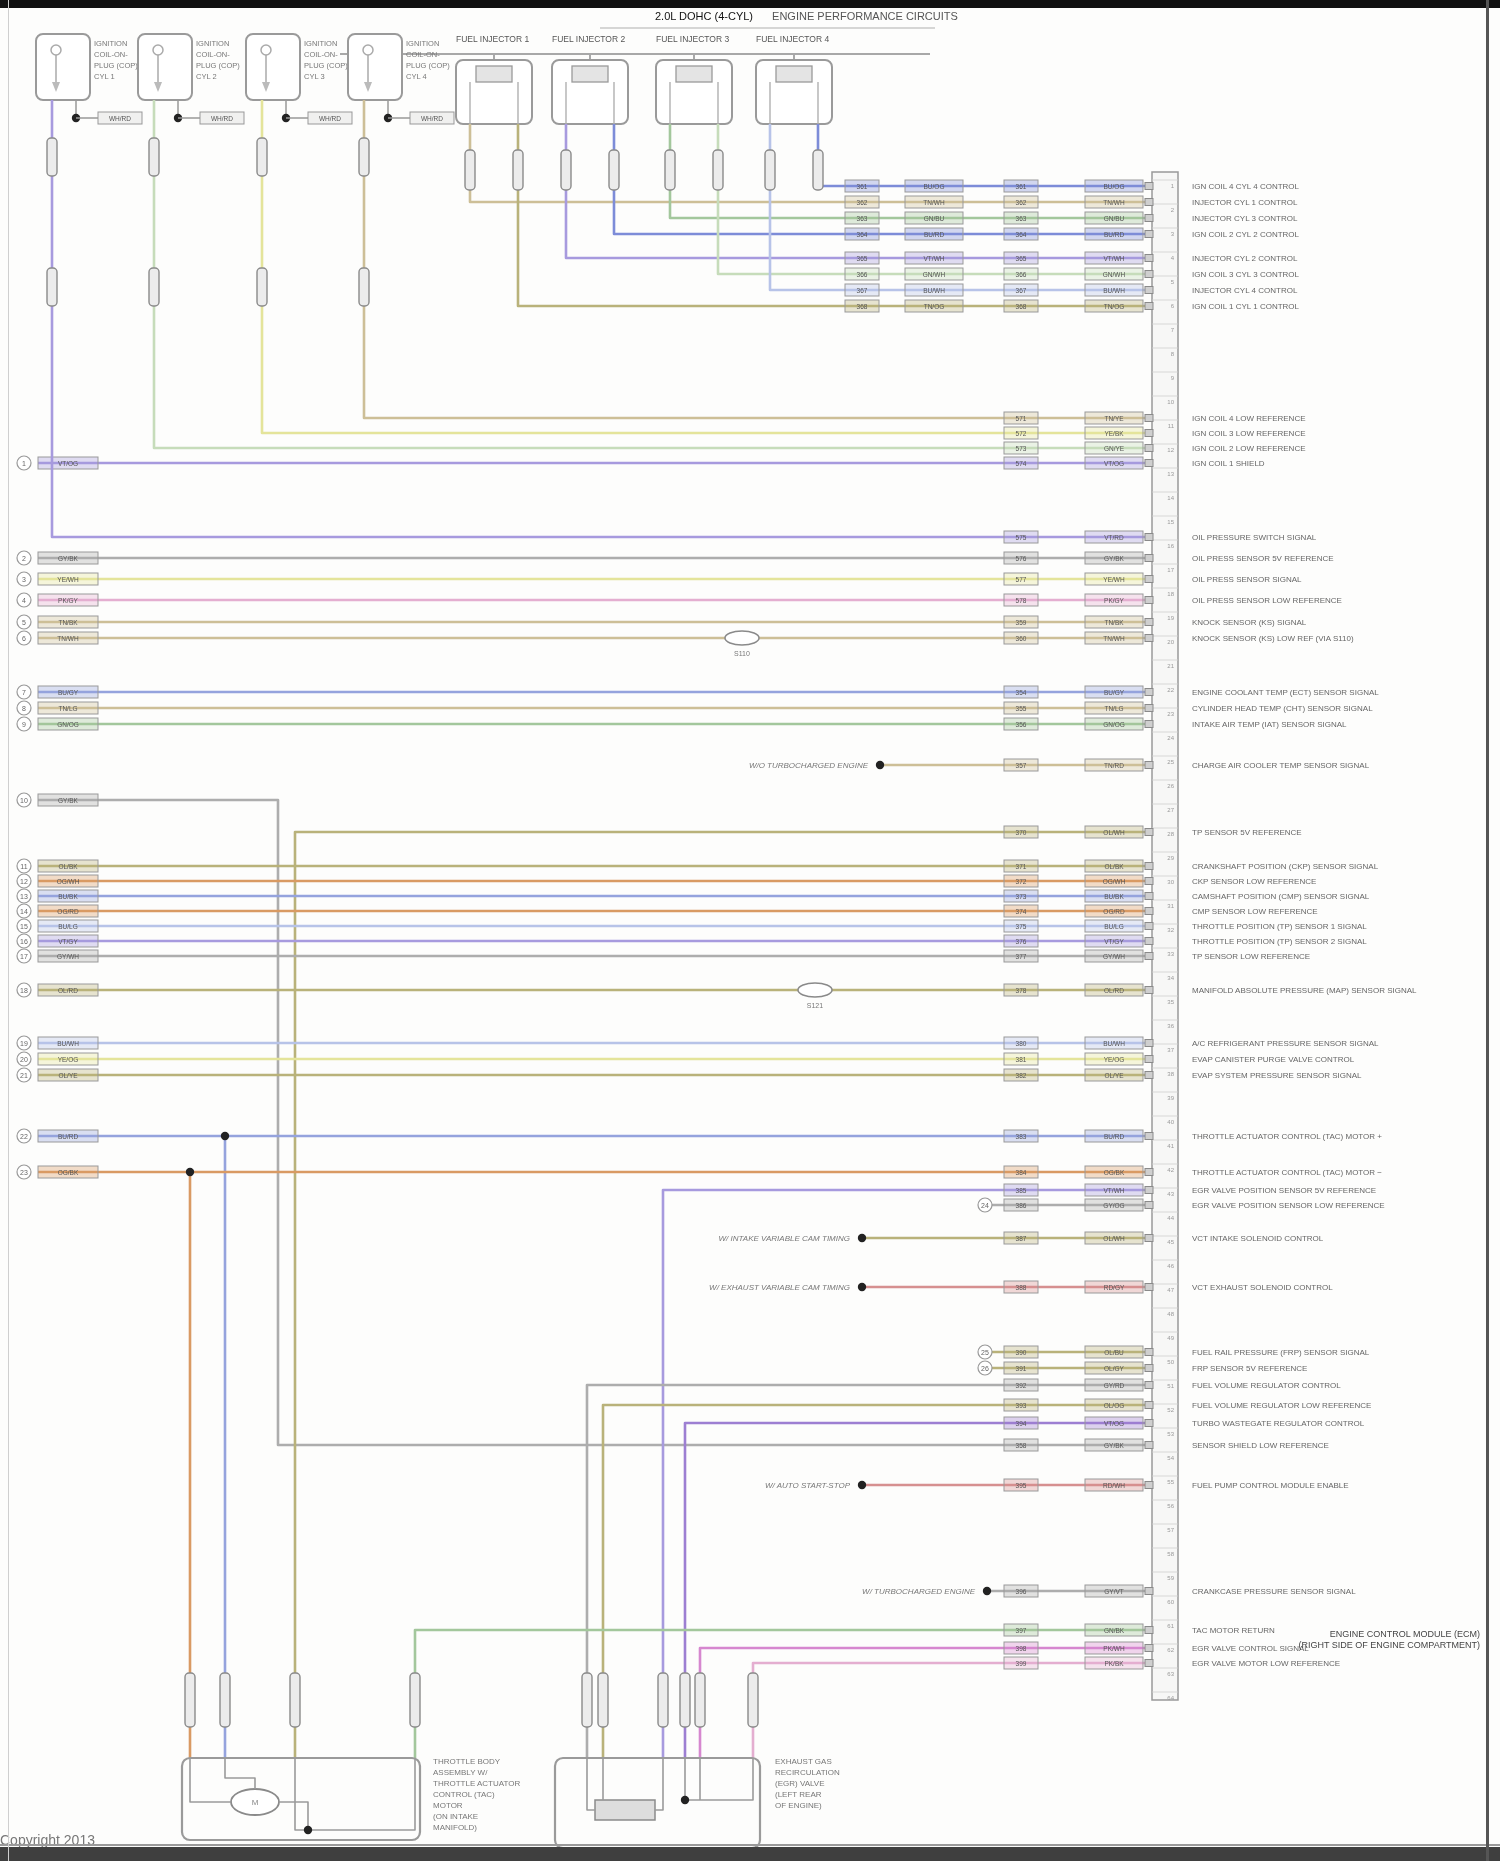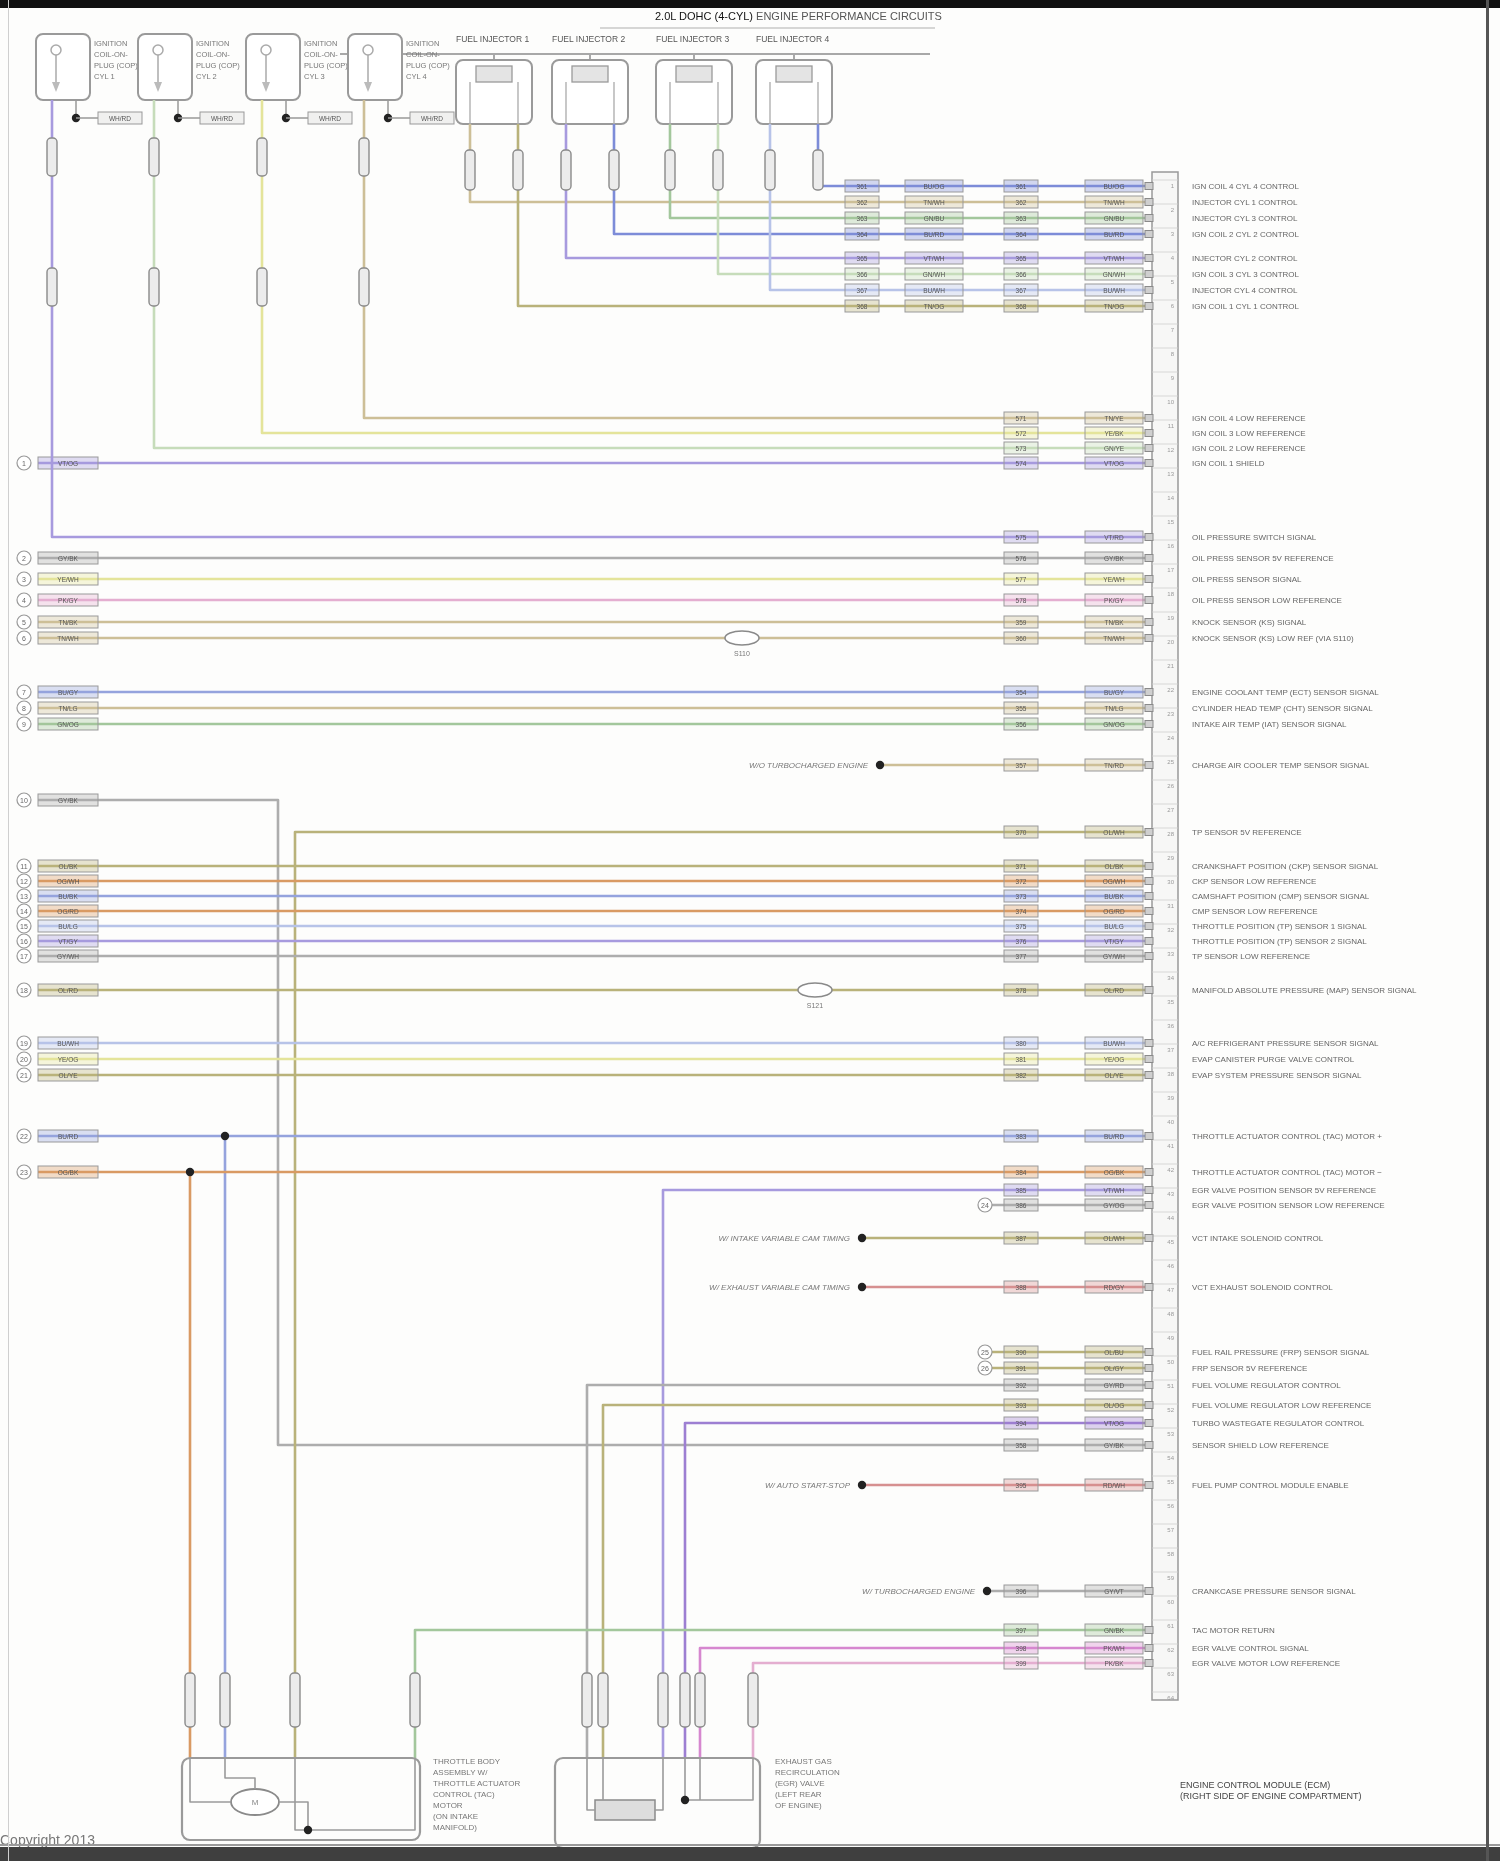--- a/index.html
+++ b/index.html
@@ -5,23 +5,23 @@
   html,body{margin:0;padding:0;background:#e8e8e8;}
   .page{position:relative;width:1500px;height:1861px;background:#fdfdfc;overflow:hidden;
         font-family:"Liberation Sans","DejaVu Sans",sans-serif;}
   .topbar{position:absolute;left:0;top:0;width:1500px;height:8px;background:#111;}
   .bottombar{position:absolute;left:0;top:1847px;width:1500px;height:14px;background:#3f3f3f;}
   .bottomline{position:absolute;left:0;top:1844px;width:1500px;height:2px;background:#9a9a9a;}
   .rightborder{position:absolute;left:1486px;top:0;width:3px;height:1861px;background:#555;}
   .leftborder{position:absolute;left:8px;top:0;width:1px;height:1861px;background:#cfcfcf;}
   .title{position:absolute;left:655px;top:10px;font-size:11px;color:#222;white-space:nowrap;}
   .title b{font-weight:normal;color:#111;}
-  .title span.rest{color:#555;font-weight:normal;}
+  .title span.rest{color:#555;font-weight:normal;padding-left:16px;}
   .copyright{position:absolute;left:0;top:1832px;font-size:14px;color:#777;}
-  .ecm-label{position:absolute;left:1180px;top:1780px;width:300px;
+  .ecm-label{position:absolute;left:1180px;top:1629px;width:300px;text-align:right;
              font-size:9px;color:#444;line-height:11px;}
   svg{position:absolute;left:0;top:0;}
   svg text{font-family:"Liberation Sans","DejaVu Sans",sans-serif;}
 </style>
 </head>
 <body>
 
 <div class="page">
   <div class="topbar"></div>
   <div class="title"><b>2.0L DOHC (4-CYL)</b><span class="rest"> ENGINE PERFORMANCE CIRCUITS</span></div>

